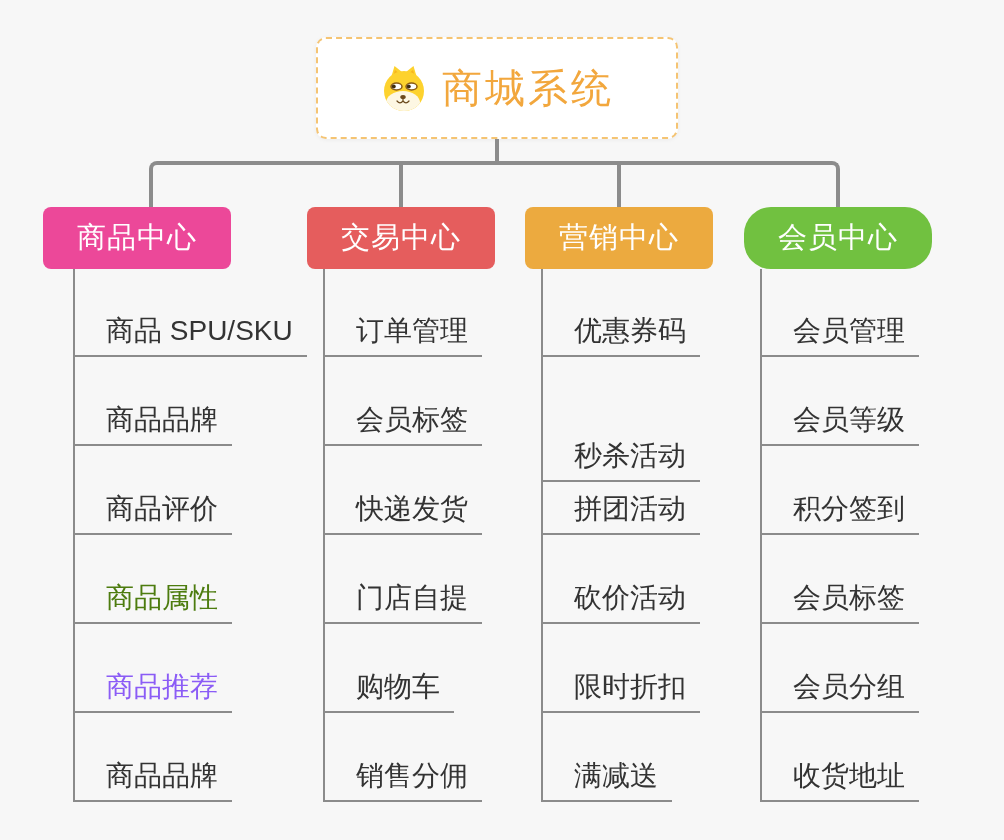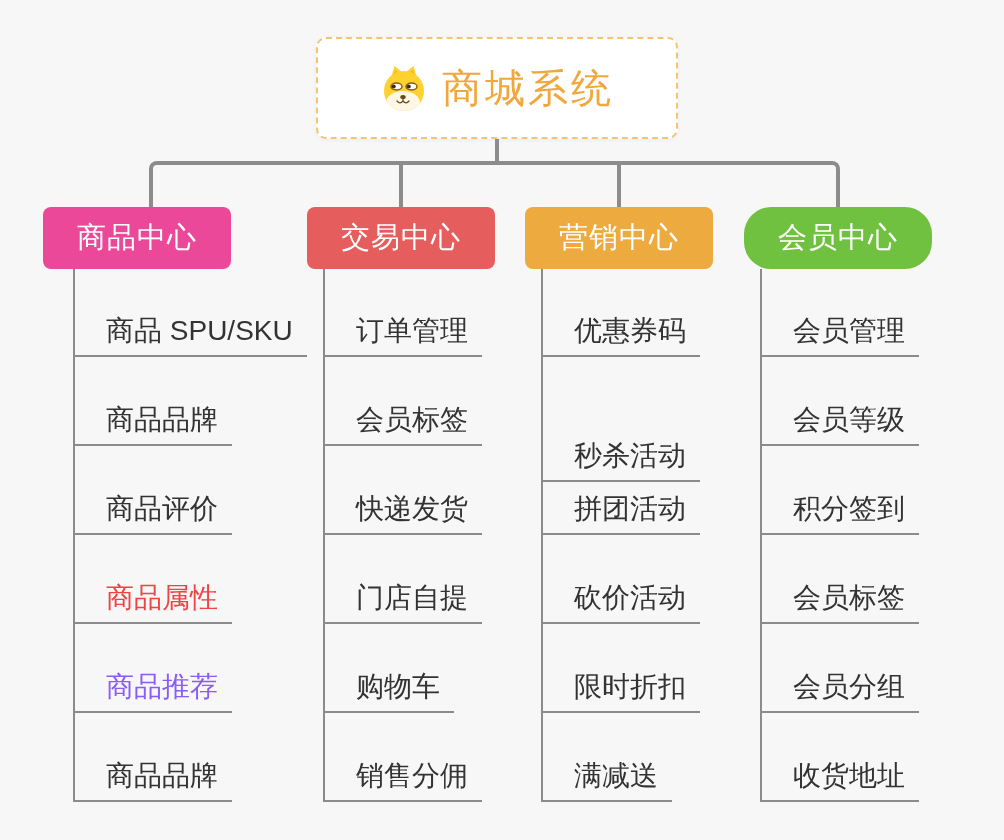--- a/index.html
+++ b/index.html
@@ -128,21 +128,21 @@
   <div class="drop" style="left:617px;"></div>
 
   <div id="branches">
       <div class="branch-header" style="left: 43px; background: #ec4899;">
         <span>商品中心</span>
       </div>
       <div class="trunk" style="left: 73px;"></div>
       <div class="item" style="left: 73px; top: 314px; color: rgb(51, 51, 51);">商品 SPU/SKU</div>
       <div class="item" style="left: 73px; top: 403px; color: rgb(51, 51, 51);">商品品牌</div>
       <div class="item" style="left: 73px; top: 492px; color: rgb(51, 51, 51);">商品评价</div>
-      <div class="item" style="left: 73px; top: 581px; color: #ef4444;">商品属性</div>
+      <div class="item" style="left: 73px; top: 581px; color: #4d7c0f;">商品属性</div>
       <div class="item" style="left: 73px; top: 670px; color: #8b5cf6;">商品推荐</div>
       <div class="item" style="left: 73px; top: 759px; color: rgb(51, 51, 51);">商品品牌</div>
       <div class="branch-header" style="left: 307px; background: rgb(229, 93, 93);">
         <span>交易中心</span>
       </div>
       <div class="trunk" style="left: 323px;"></div>
       <div class="item" style="left: 323px; top: 314px; color: rgb(51, 51, 51);">订单管理</div>
       <div class="item" style="left: 323px; top: 403px; color: rgb(51, 51, 51);">会员标签</div>
       <div class="item" style="left: 323px; top: 492px; color: rgb(51, 51, 51);">快递发货</div>
       <div class="item" style="left: 323px; top: 581px; color: rgb(51, 51, 51);">门店自提</div>

